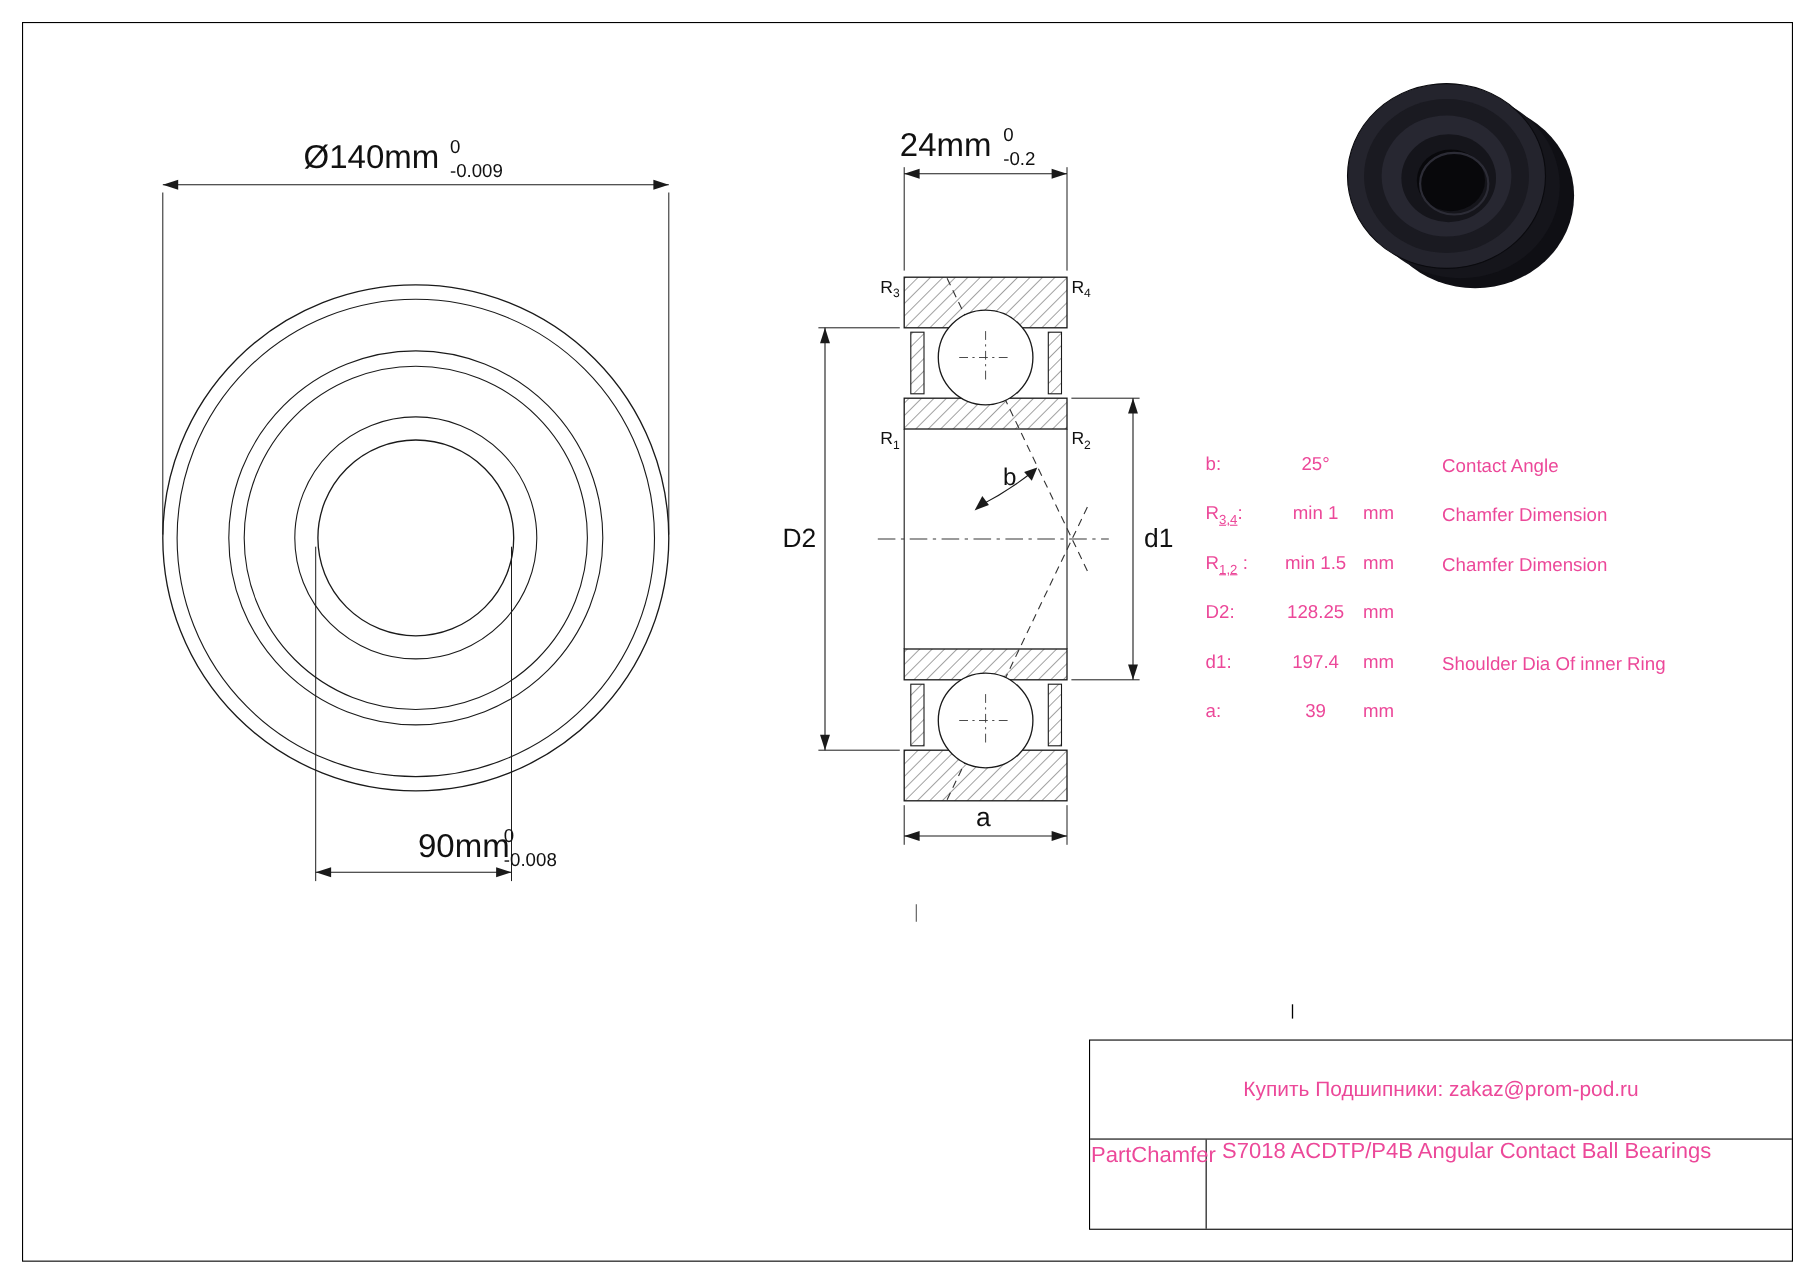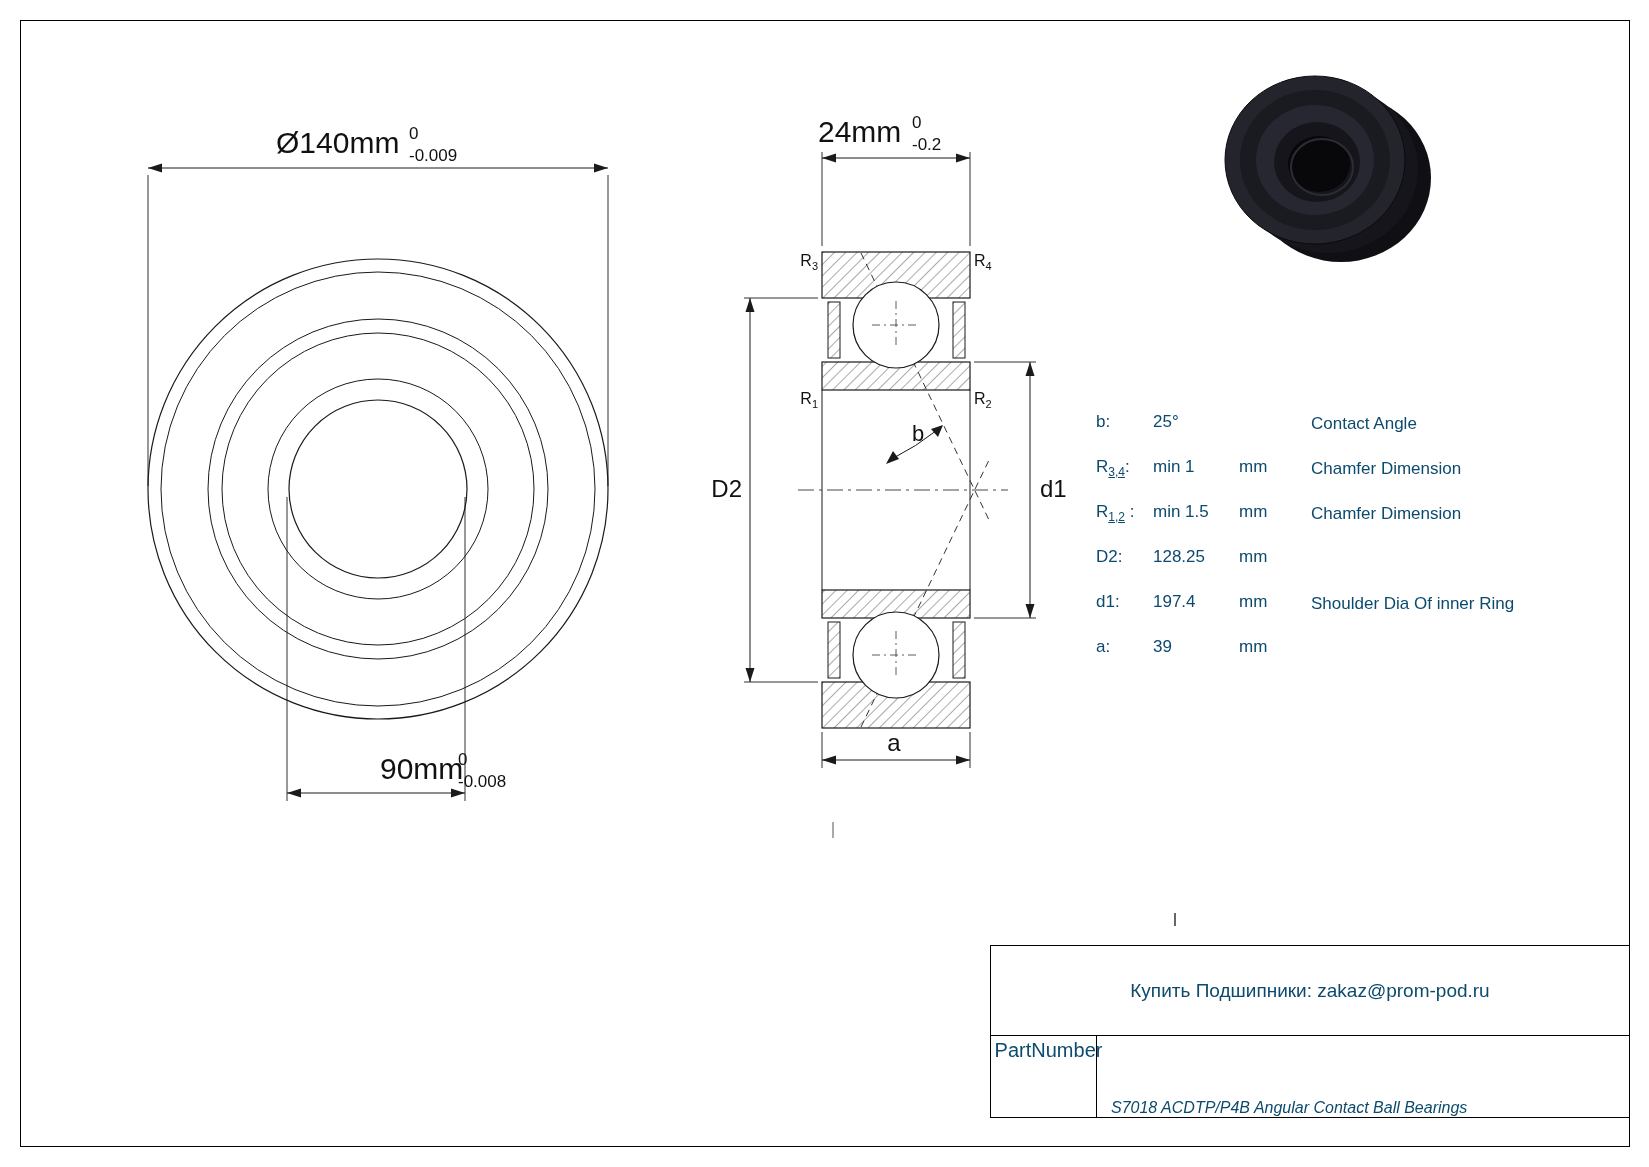--- a/index.html
+++ b/index.html
@@ -1,40 +1,40 @@
 <!DOCTYPE html>
 <html><head>
 <meta charset="utf-8">
 <style>
   html,body{margin:0;padding:0;background:#fff;}
   .page{position:relative;width:1649px;height:1167px;background:#fff;
-        font-family:"Liberation Sans",sans-serif;color:#0c4a6e;overflow:hidden;}
+        font-family:"Liberation Sans",sans-serif;color:#ec4899;overflow:hidden;}
   .frame{position:absolute;left:20px;top:20px;width:1610px;height:1127px;
          border:1.5px solid #000;box-sizing:border-box;}
   svg.drawing{position:absolute;left:0;top:0;width:1649px;height:1167px;}
   svg text{fill:#111;font-family:"Liberation Sans",sans-serif;}
 
   
   .spec-table{position:absolute;left:1096px;top:412px;width:534px;font-size:17px;}
   .sr{display:flex;min-height:45px;align-items:flex-start;}
   .sc-label{width:57px;}
-  .sc-value{width:86px;}
+  .sc-value{width:86px;text-align:center;}
   .sc-unit{width:72px;}
   .sc-desc{flex:1;line-height:1.45;}
   .sc-label sub{font-size:12px;text-decoration:underline;}
 
   
   .title-block{position:absolute;left:990px;top:925px;width:640px;height:173px;
                border:1.5px solid #000;box-sizing:border-box;margin-top:20px;}
   .tb-top{height:90px;border-bottom:1.5px solid #000;display:flex;
           align-items:center;justify-content:center;font-size:19px;box-sizing:border-box;}
   .tb-bottom{display:flex;height:81px;}
   .tb-part-label{width:106px;border-right:1.5px solid #000;display:flex;flex-direction:row;
                  justify-content:center;padding-left:10px;font-size:20px;line-height:1.45;box-sizing:border-box;}
-  .tb-part-name{flex:1;display:flex;align-items:flex-end;padding-left:14px;font-size:16px;font-style:italic;}
+  .tb-part-name{flex:1;display:flex;align-items:flex-start;padding-left:14px;font-size:20px;}
 </style>
 </head>
 <body>
 
 <div class="page">
 
   <div class="frame"></div>
 
   <svg class="drawing" viewBox="0 0 1649 1167">
     <defs>
@@ -208,21 +208,21 @@
     </div>
   </div>
 
   <div class="title-block">
     <div class="tb-top">
       <span>Купить Подшипники: zakaz@prom-pod.ru</span>
     </div>
     <div class="tb-bottom">
       <div class="tb-part-label">
         <span>Part</span>
-        <span>Number</span>
+        <span>Chamfer</span>
       </div>
       <div class="tb-part-name">
         <span>S7018 ACDTP/P4B Angular Contact Ball Bearings</span>
       </div>
     </div>
   </div>
 
 </div>
 
 </body></html>

